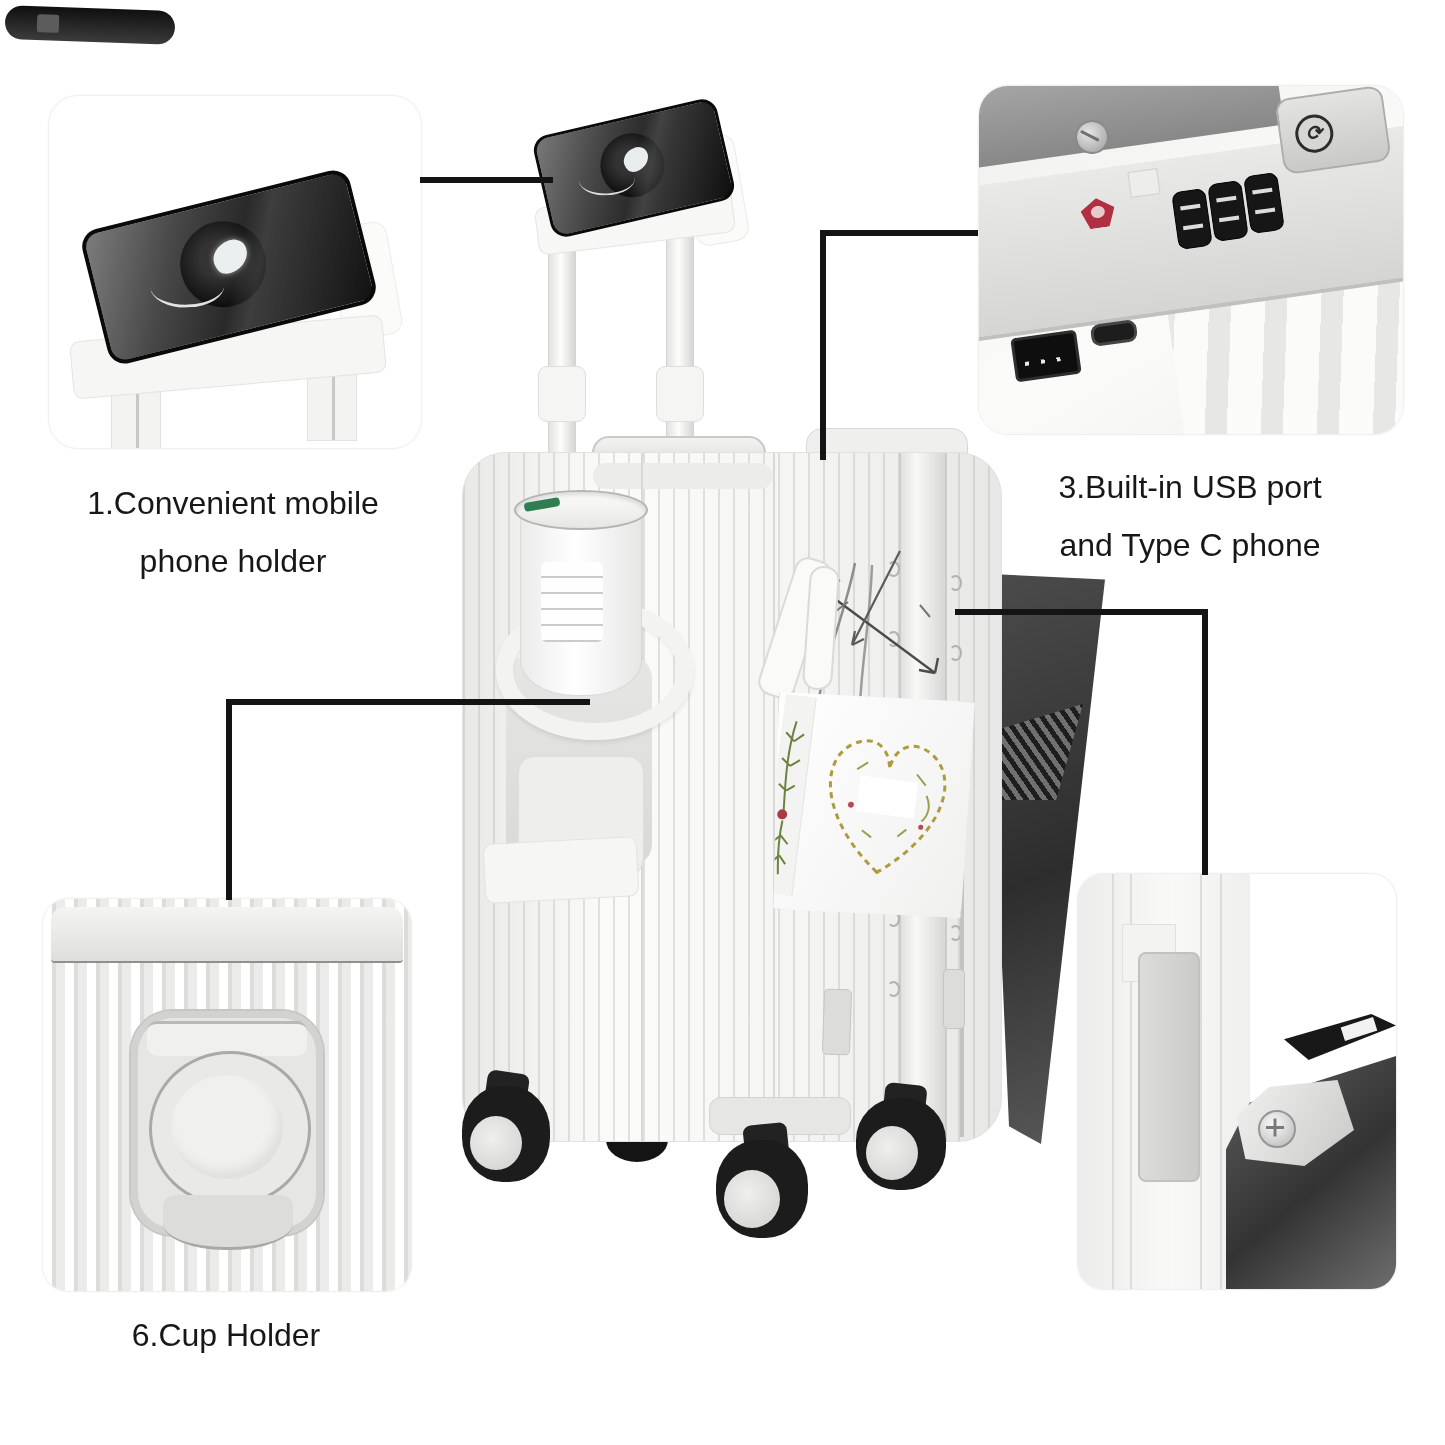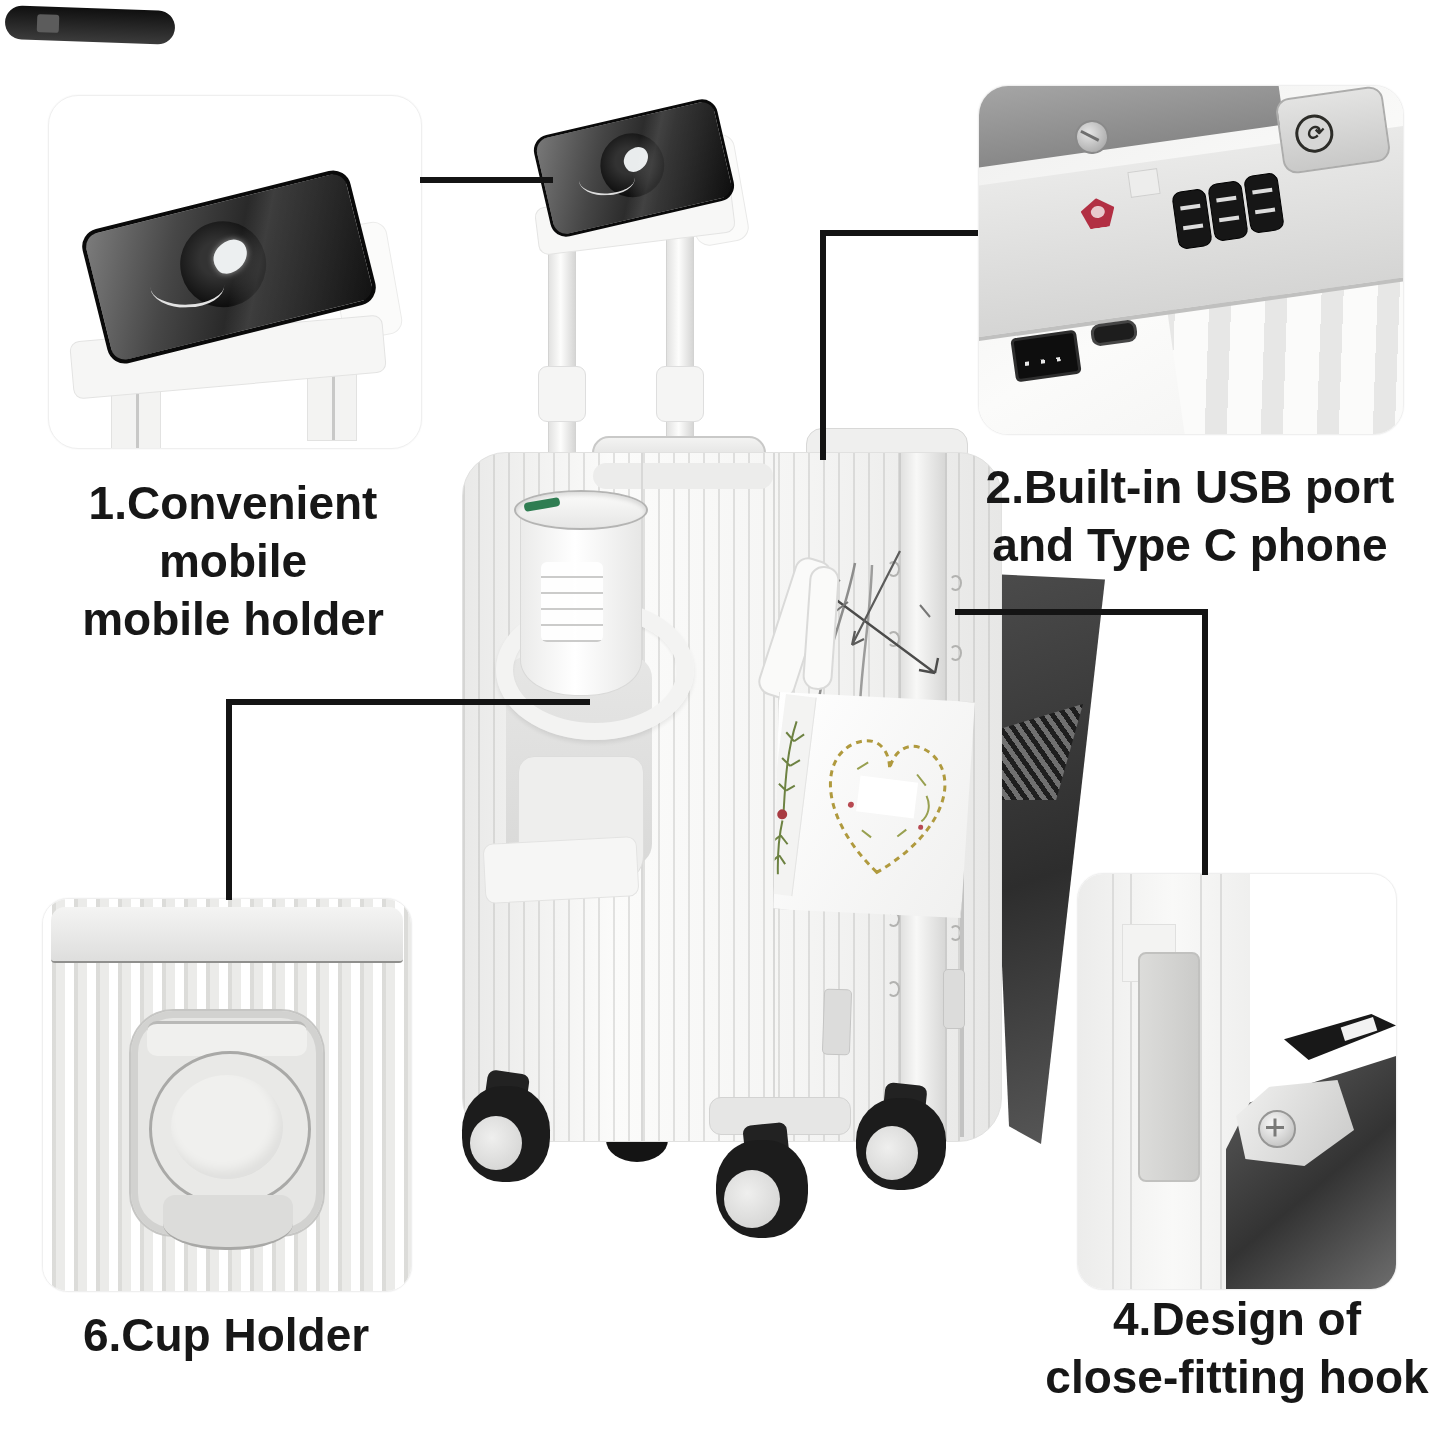--- a/index.html
+++ b/index.html
@@ -8,22 +8,22 @@
   .abs{position:absolute;}
 
   
   .conn{position:absolute;background:#141414;z-index:20;}
 
   
   .card{position:absolute;background:#fff;border:1px solid #efefef;border-radius:30px;
         overflow:hidden;z-index:2;box-shadow:0 0 0 1px rgba(0,0,0,0.015);}
 
   
-  .label{position:absolute;z-index:20;text-align:center;color:#171717;font-weight:bold;
-         font-size:46px;line-height:58px;letter-spacing:0;}
+  .label{position:absolute;z-index:20;text-align:center;color:#171717;font-weight:normal;
+         font-size:32px;line-height:58px;letter-spacing:0;}
 
   
   .c1-phone{position:absolute;left:42px;top:102px;width:268px;height:130px;transform:rotate(-14deg);
             background:linear-gradient(115deg,#7d7d7d 0%,#474747 30%,#1c1c1c 62%,#050505 100%);
             border:4px solid #0a0a0a;border-radius:18px;}
   .c1-glare{position:absolute;left:0;top:0;width:100%;height:100%;border-radius:14px;
             background:linear-gradient(115deg,transparent 52%,rgba(255,255,255,0.14) 60%,rgba(255,255,255,0.05) 100%);}
   .c1-disc{position:absolute;left:86px;top:18px;width:86px;height:86px;border-radius:50%;
            background:radial-gradient(circle at 45% 42%,#333 25%,#0e0e0e 70%);}
   .c1-bud{position:absolute;left:120px;top:40px;width:36px;height:30px;border-radius:55% 45% 60% 40%;
@@ -284,32 +284,28 @@
       </div>
     <div class="c4-bracket"></div>
     <div class="c4-screw">
         <i></i>
         <b></b>
       </div>
   </div>
 
   <div class="label" style="left:28px;top:474px;width:410px;">
     <div>1.Convenient mobile</div>
-    <div>mobile holder</div>
+    <div>phone holder</div>
   </div>
   <div class="label" style="left:980px;top:458px;width:420px;">
-    <div>2.Built-in USB port</div>
+    <div>3.Built-in USB port</div>
     <div>and Type C phone</div>
   </div>
   <div class="label" style="left:38px;top:1306px;width:376px;">
     <div>6.Cup Holder</div>
-  </div>
-  <div class="label" style="left:1037px;top:1290px;width:400px;">
-    <div>4.Design of</div>
-    <div>close-fitting hook</div>
   </div>
 
   <div class="pole" style="left:548px;"></div>
   <div class="pole" style="left:666px;"></div>
   <div class="collar" style="left:538px;"></div>
   <div class="collar" style="left:656px;"></div>
   <div class="stand-support"></div>
   <div class="stand-bar"></div>
   <div class="phone">
     <div class="ph-disc"></div>

